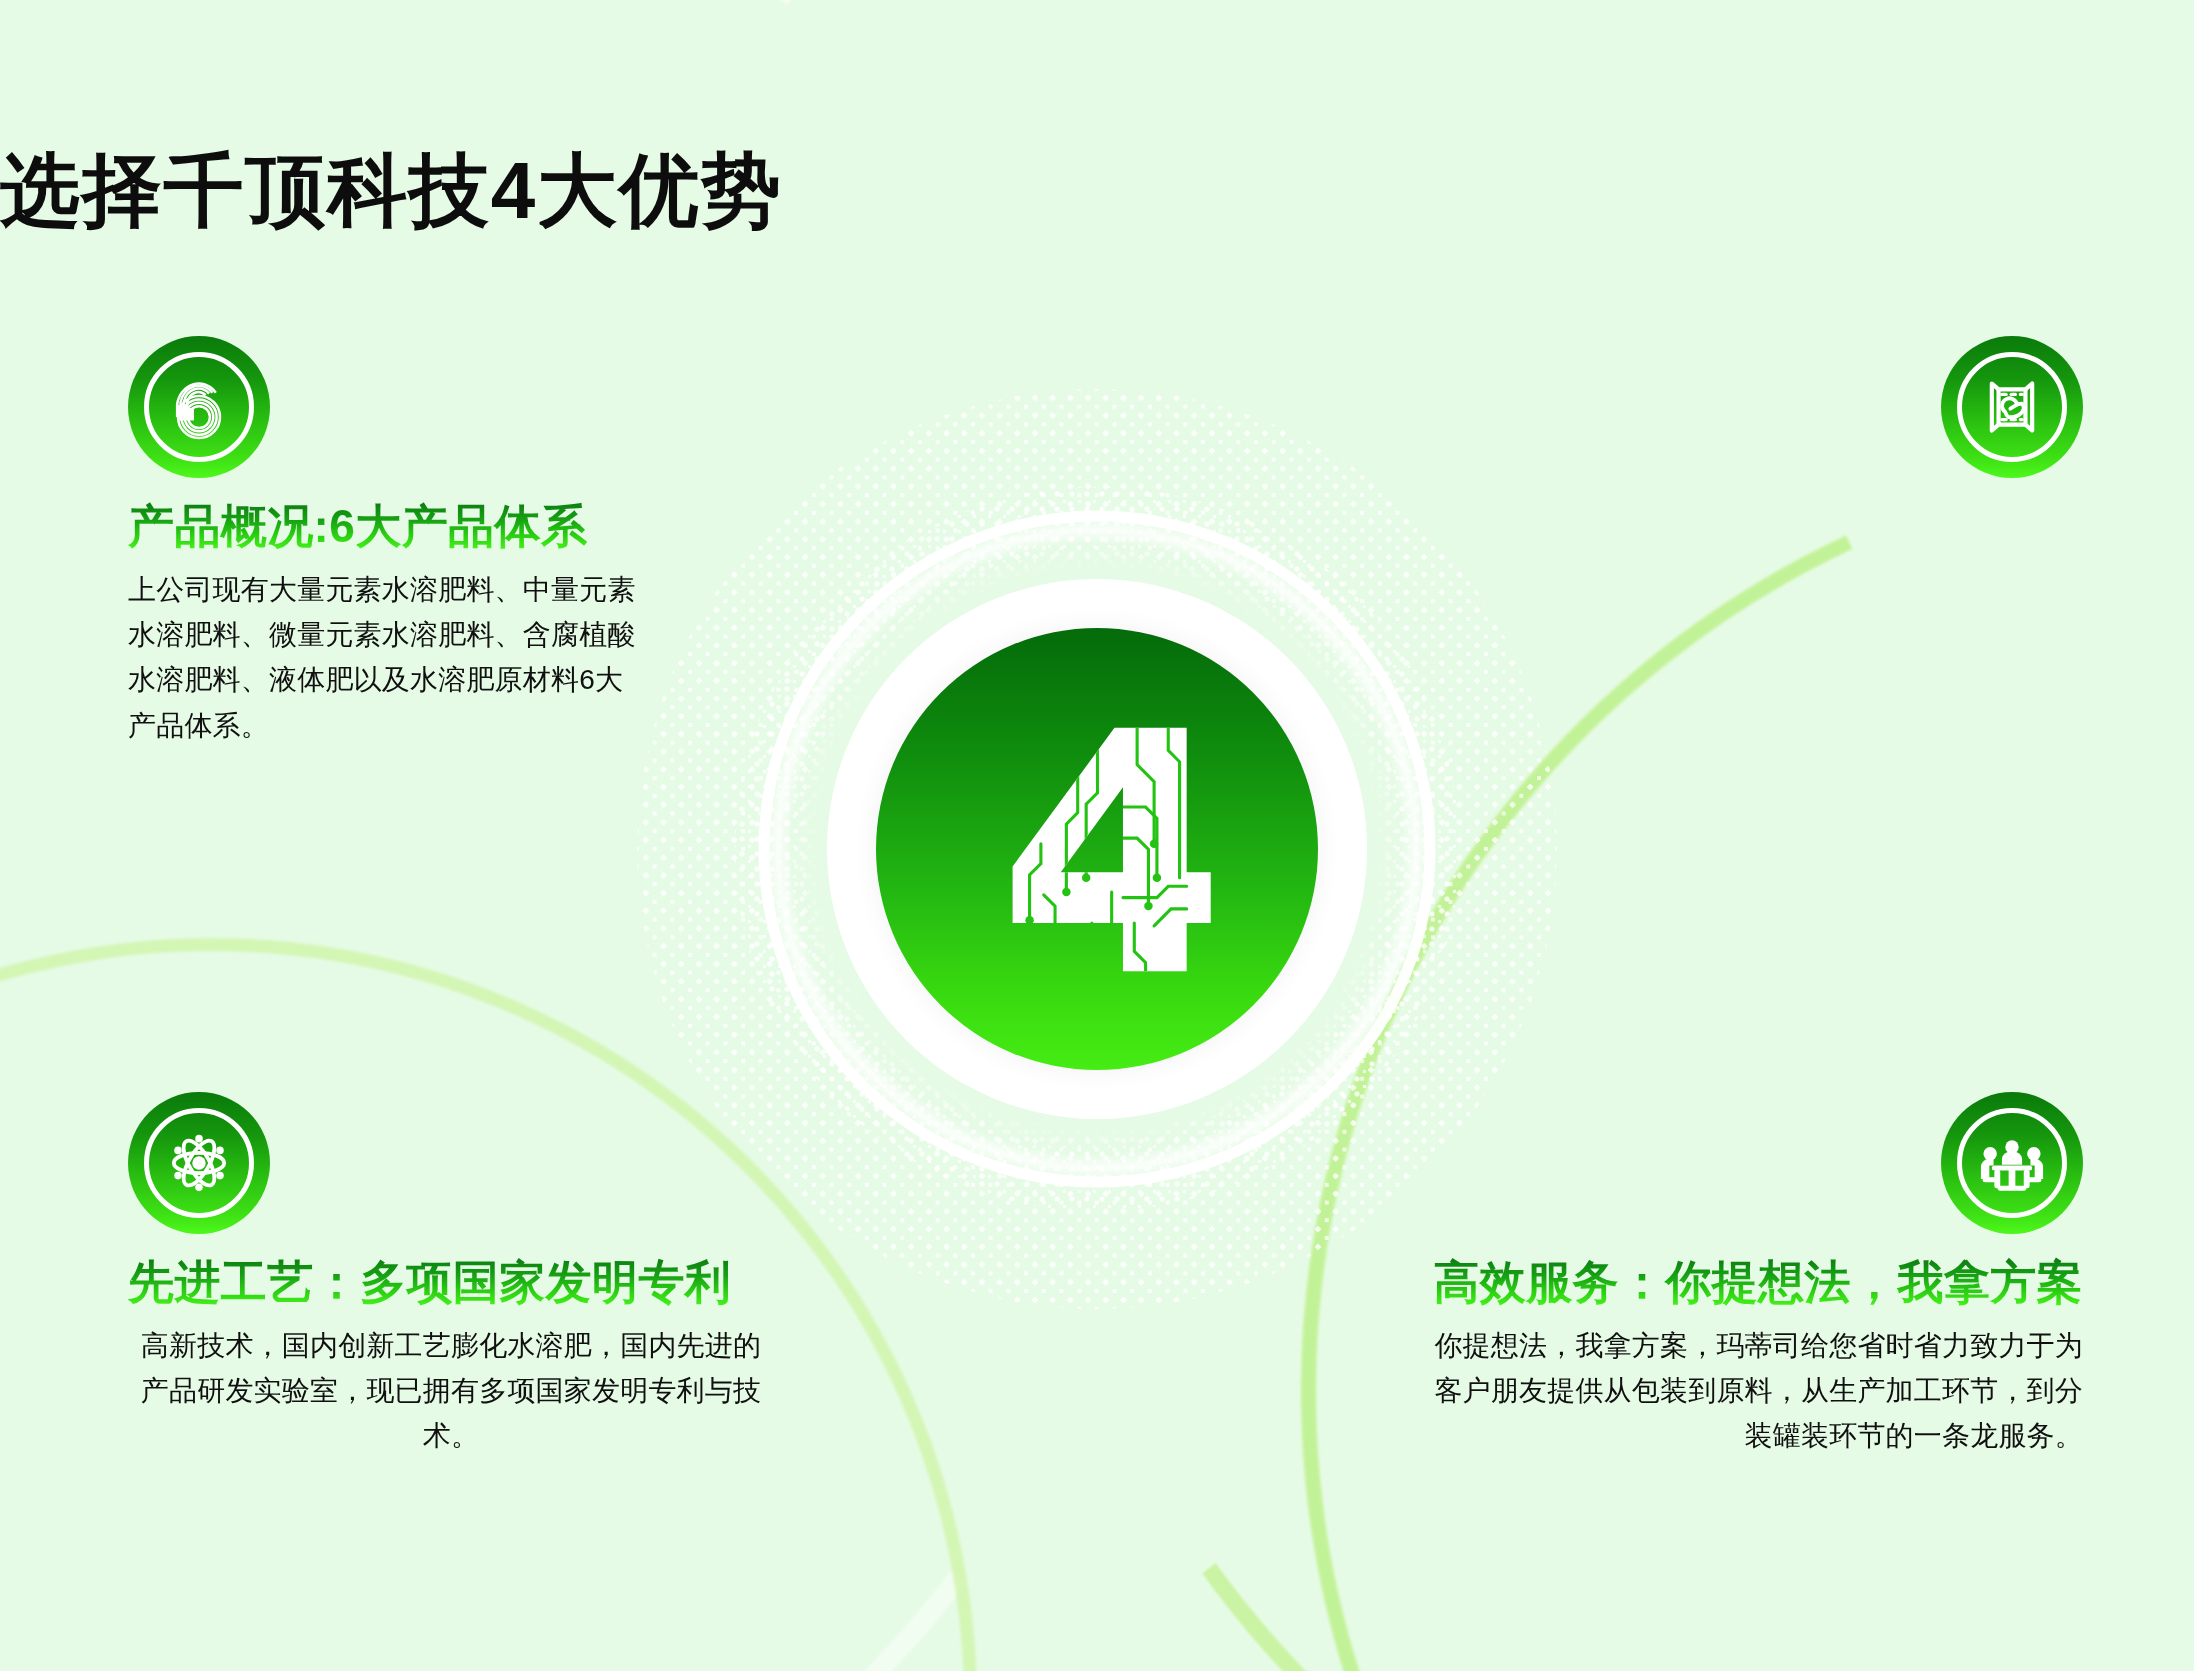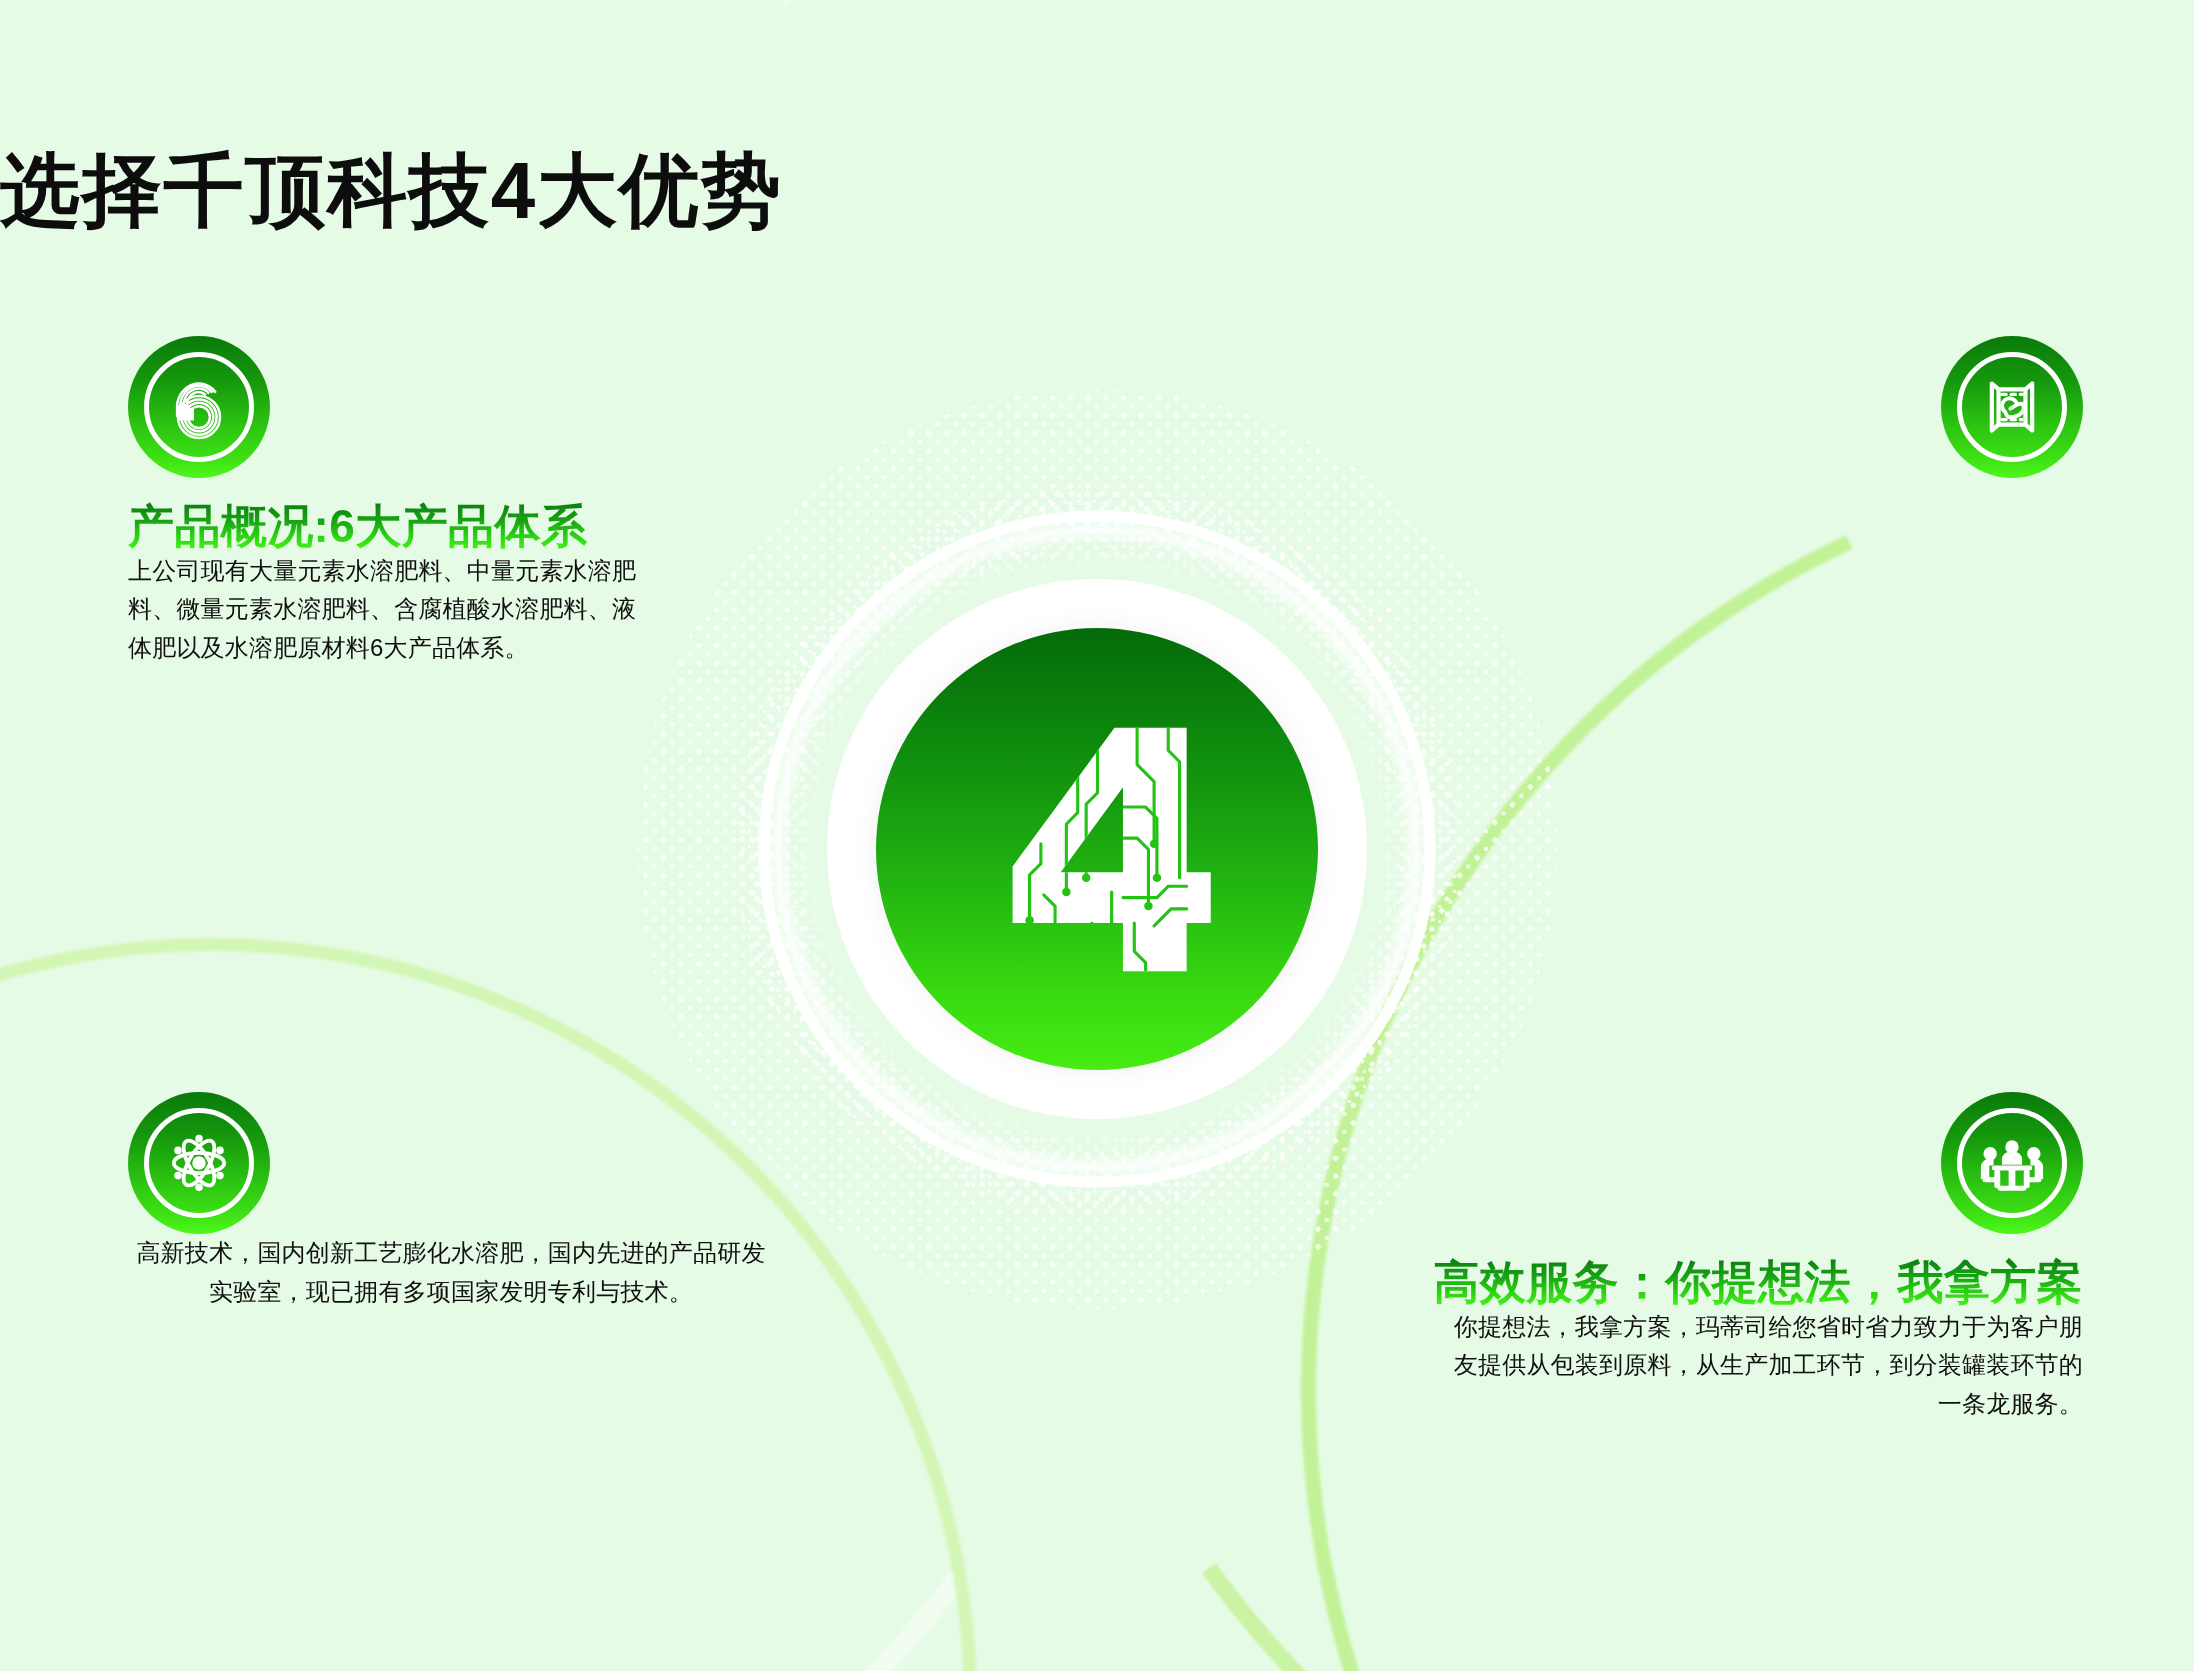--- a/index.html
+++ b/index.html
@@ -160,21 +160,22 @@
     font-weight:bold;
     line-height:1.1;
     letter-spacing:0.4px;
     background:linear-gradient(180deg,#0c7a12 0%,#17a313 38%,#2fd513 72%,#4bf81c 100%);
     -webkit-background-clip:text;
     background-clip:text;
     color:transparent;
     white-space:nowrap;
   }
   .f-body{
-    font-size:24px;
+    margin-top:15px;
+    font-size:28px;
     line-height:1.62;
     color:#101010;
     letter-spacing:0.2px;
   }
   .f-tl .f-body{width:517px;}
   .f-tr .f-body{width:456px;margin-left:auto;}
   .f-bl .f-body{width:646px;text-align:center;}
   .f-br .f-body{width:650px;margin-left:auto;}
 </style>
 </head>
@@ -284,20 +285,21 @@
       <g fill="#ffffff">
         <circle cx="50" cy="21" r="4.5"></circle>
           <circle cx="50" cy="79" r="4.5"></circle>
         <circle cx="25" cy="35" r="4.5"></circle>
           <circle cx="75" cy="65" r="4.5"></circle>
         <circle cx="25" cy="65" r="4.5"></circle>
           <circle cx="75" cy="35" r="4.5"></circle>
       </g>
     </svg>
   </div>
+  <div class="f-heading">先进工艺：多项国家发明专利</div>
   <div class="f-body">高新技术，国内创新工艺膨化水溶肥，国内先进的产品研发实验室，现已拥有多项国家发明专利与技术。</div>
 </div>
 
 <div class="feature f-br">
   <div class="icon-circle">
     <svg viewBox="0 0 100 100" aria-hidden="true">
       <g fill="#ffffff">
         <circle cx="50" cy="31" r="8"></circle>
         <path d="M38 45 a12 9 0 0 1 24 0 l0 7 -24 0 Z"></path>
         <rect x="26" y="53" width="48" height="6" rx="3"></rect>

